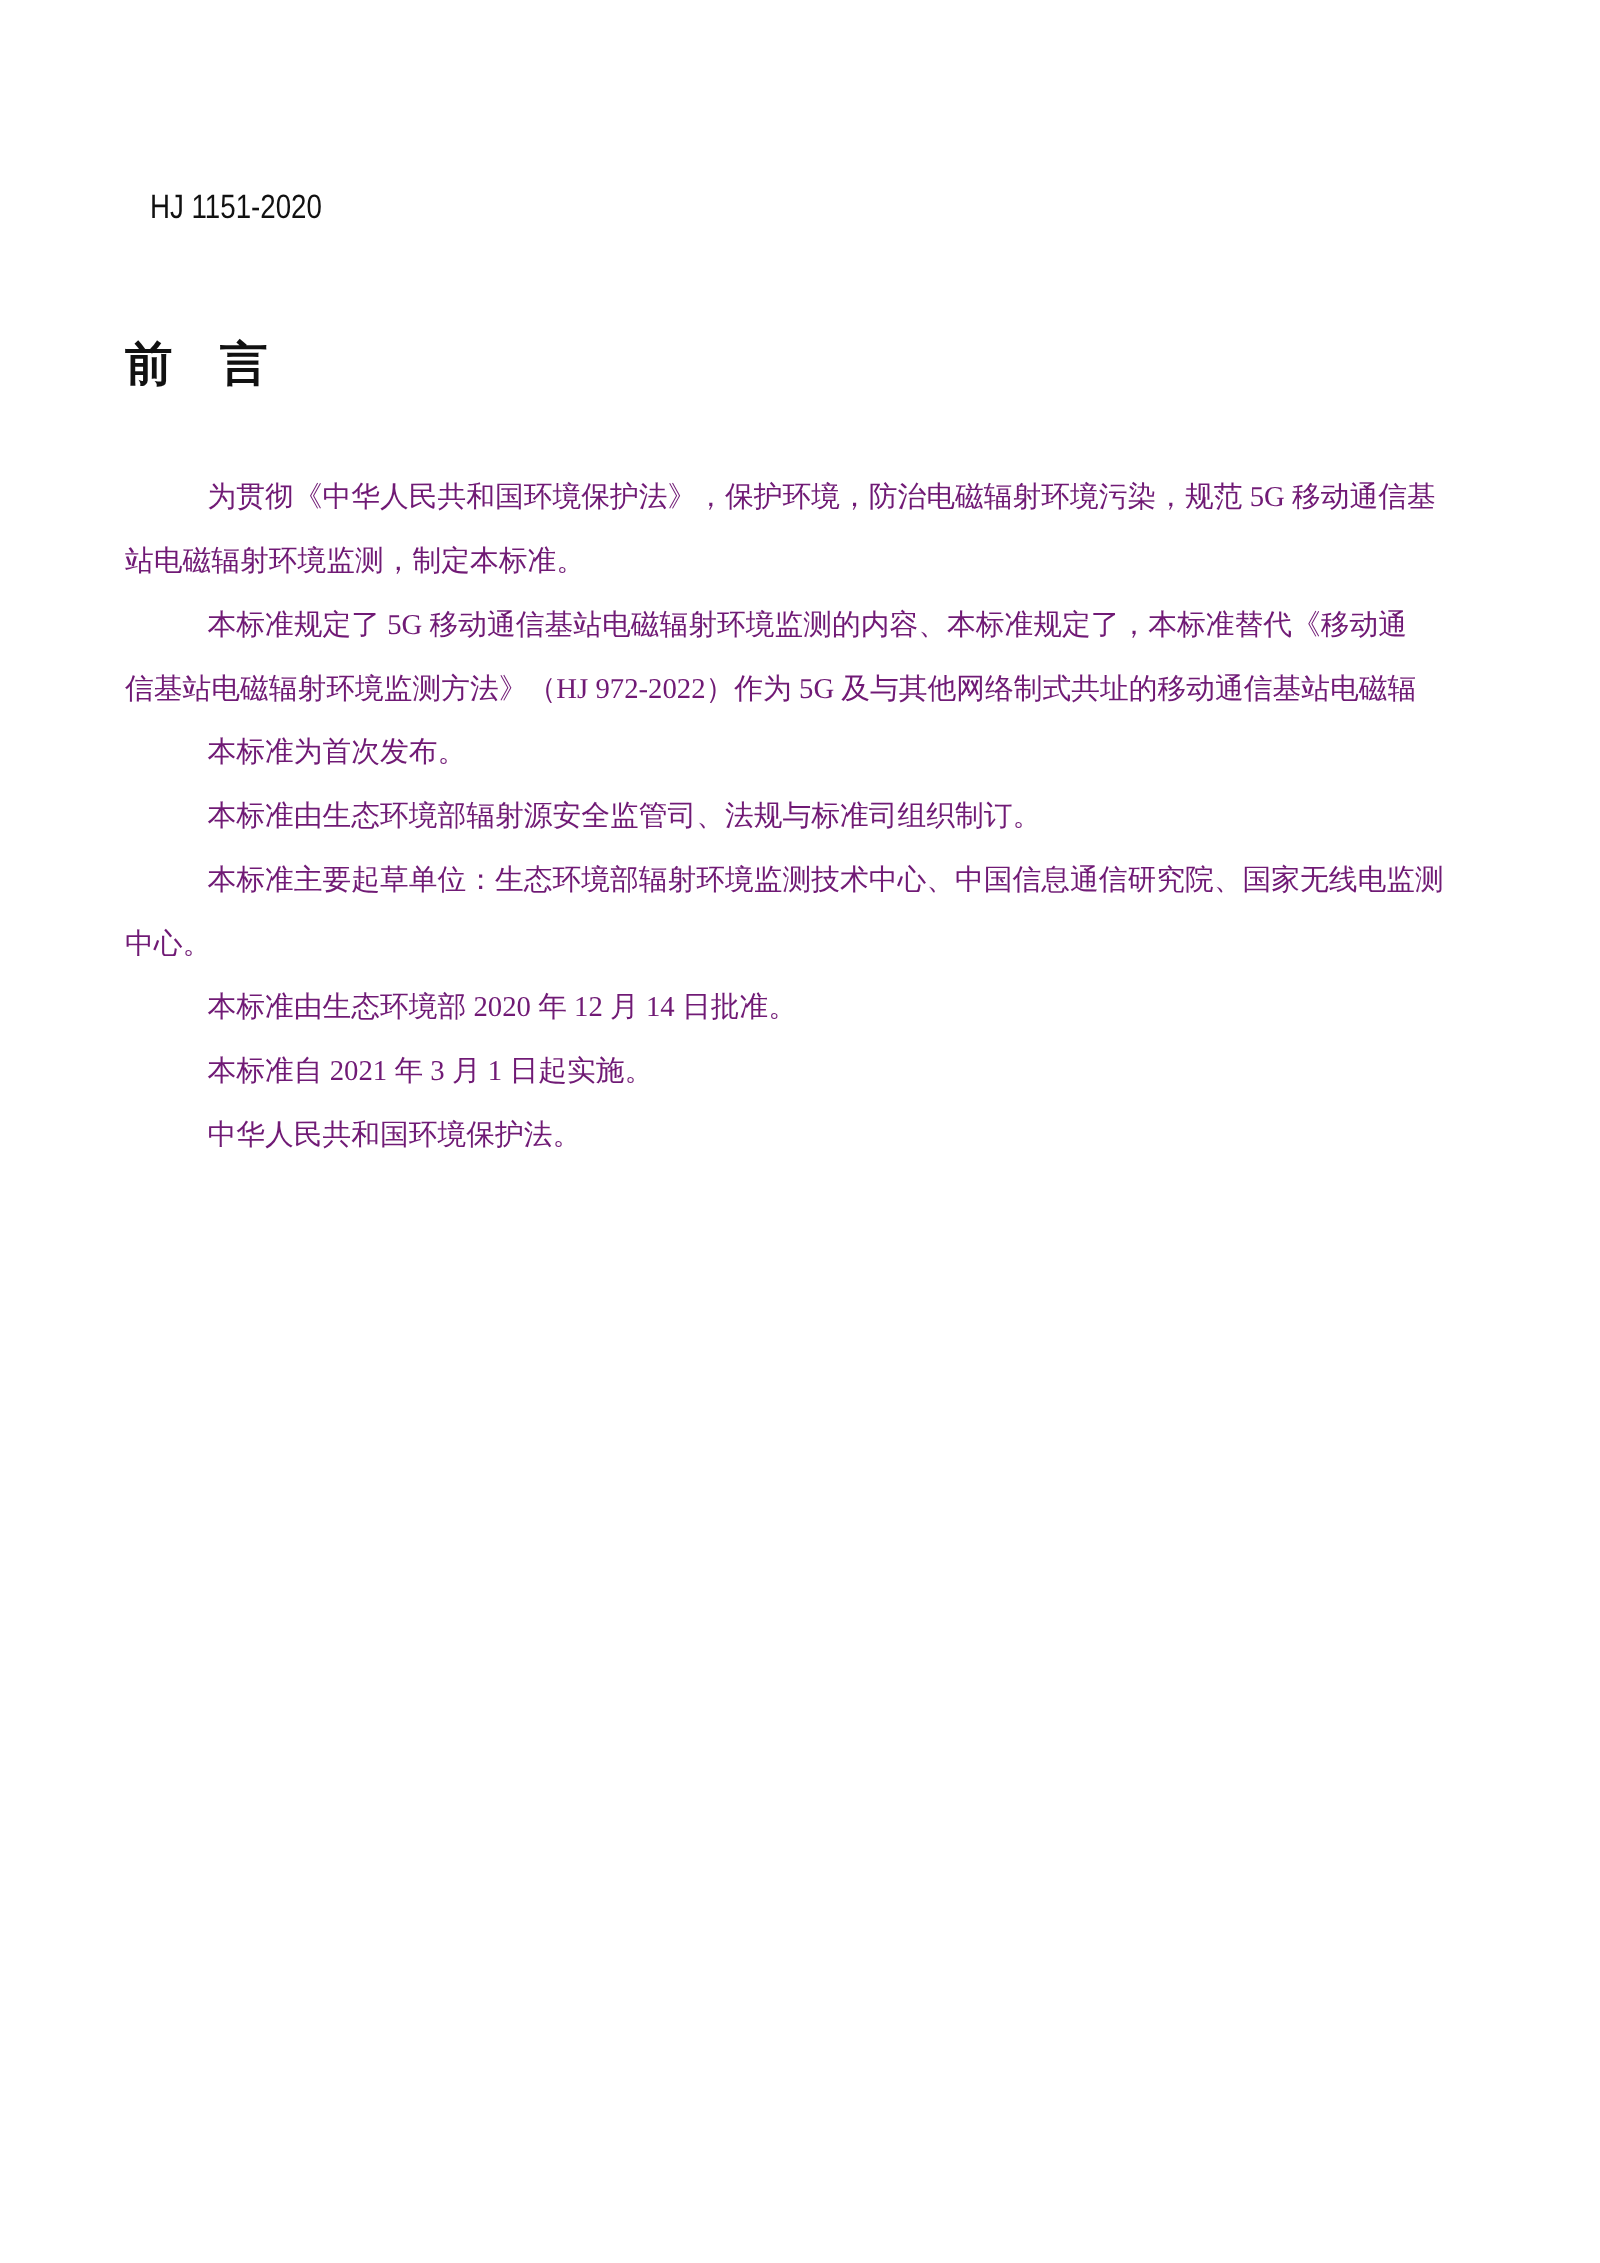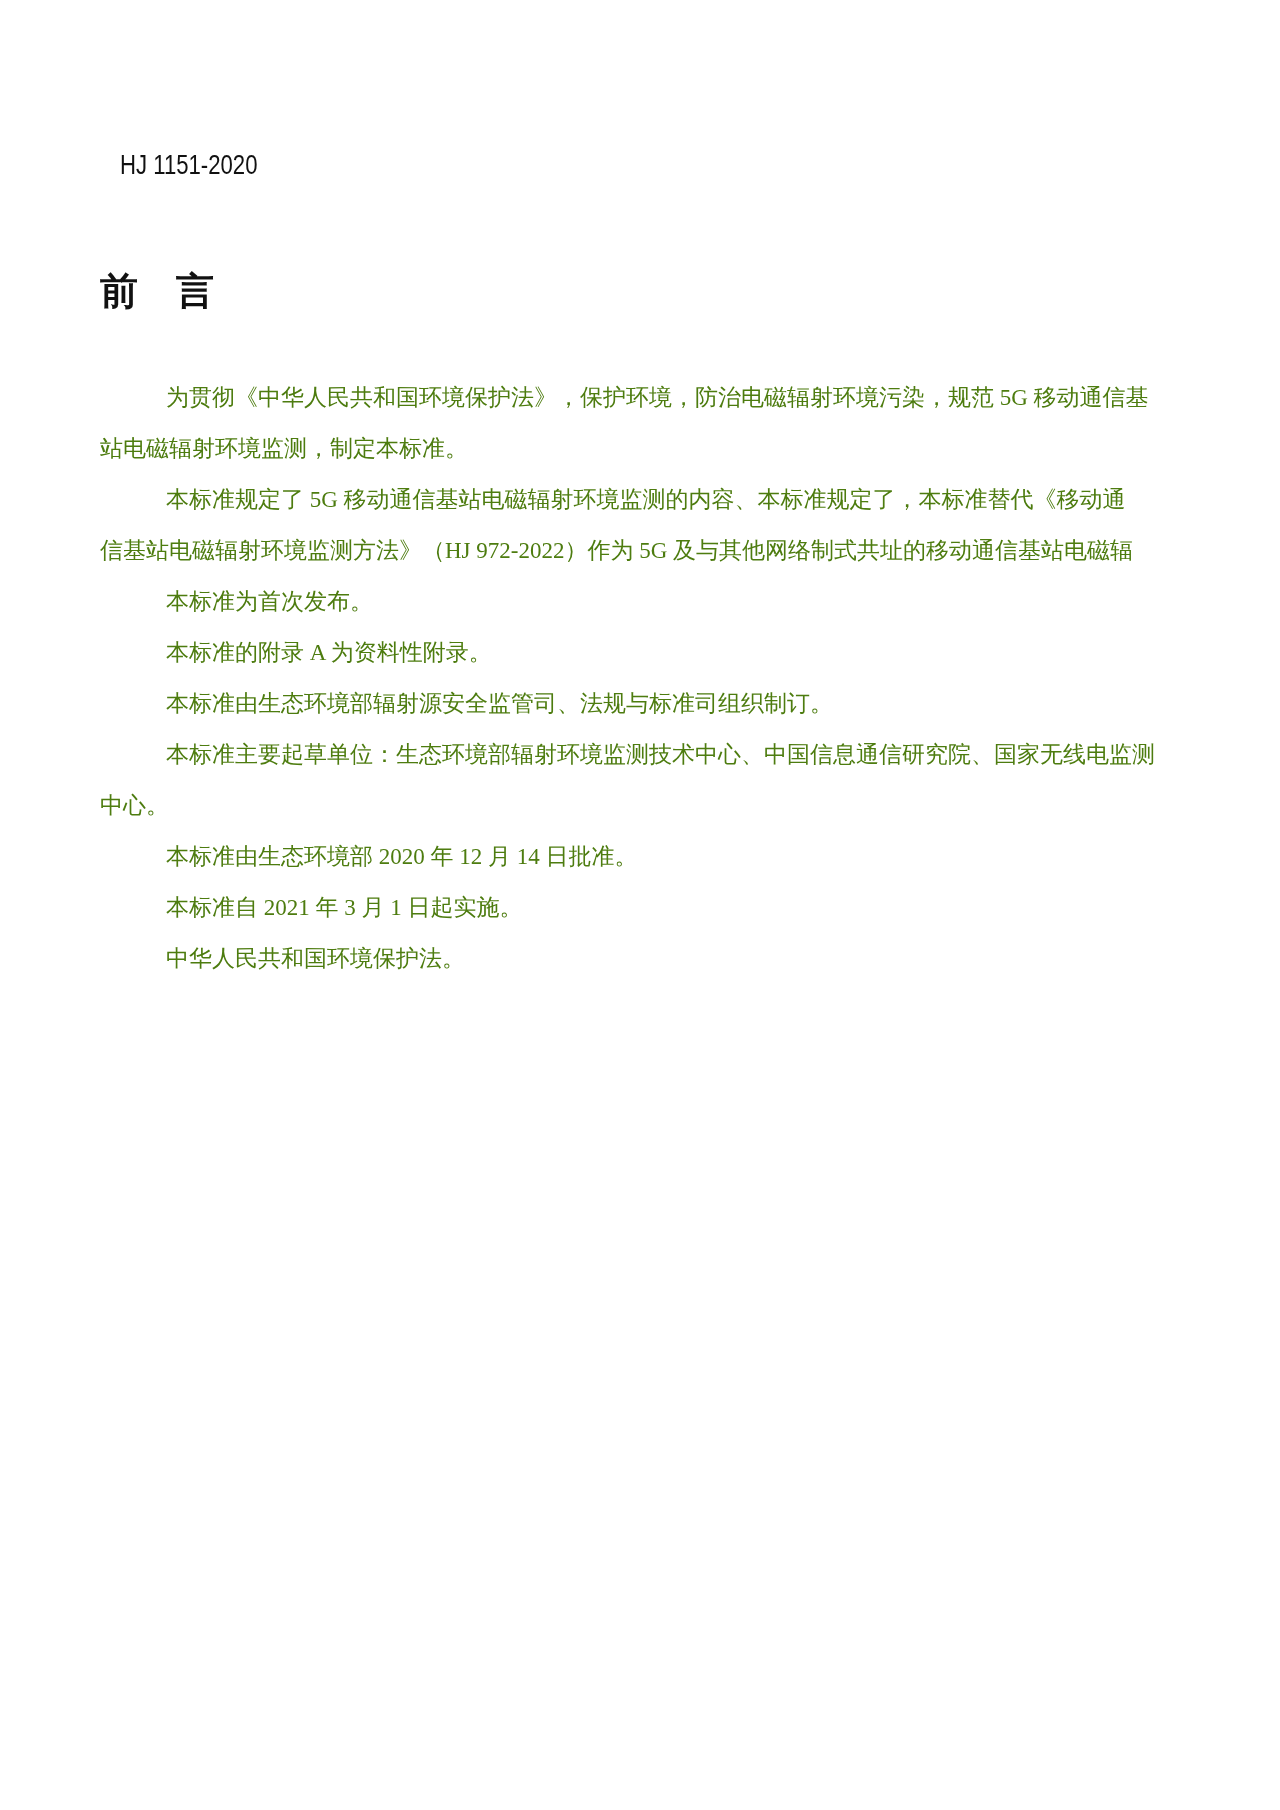--- a/index.html
+++ b/index.html
@@ -39,21 +39,21 @@
     color: #111111;
     white-space: nowrap;
   }
   .body-text {
     position: absolute;
     left: 100px;
     top: 372px;
     width: 1052px;
     font-size: 23px;
     line-height: 51px;
-    color: #4d7c0f;
+    color: #701a75;
   }
   .line {
     height: 51px;
     white-space: nowrap;
   }
   .line.indent {
     padding-left: 66px;
   }
   .page-number {
     position: absolute;
@@ -94,21 +94,20 @@
   <div class="doc-header">HJ 1151-2020</div>
 
   <div class="doc-title">前　言</div>
 
   <div class="body-text">
     <div class="line indent">为贯彻《中华人民共和国环境保护法》，保护环境，防治电磁辐射环境污染，规范 5G 移动通信基</div>
     <div class="line">站电磁辐射环境监测，制定本标准。</div>
     <div class="line indent">本标准规定了 5G 移动通信基站电磁辐射环境监测的内容、本标准规定了，本标准替代《移动通</div>
     <div class="line">信基站电磁辐射环境监测方法》（HJ 972-2022）作为 5G 及与其他网络制式共址的移动通信基站电磁辐</div>
     <div class="line indent">本标准为首次发布。</div>
-    <div class="line indent">本标准的附录 A 为资料性附录。</div>
     <div class="line indent">本标准由生态环境部辐射源安全监管司、法规与标准司组织制订。</div>
     <div class="line indent">本标准主要起草单位：生态环境部辐射环境监测技术中心、中国信息通信研究院、国家无线电监测</div>
     <div class="line">中心。</div>
     <div class="line indent">本标准由生态环境部 2020 年 12 月 14 日批准。</div>
     <div class="line indent">本标准自 2021 年 3 月 1 日起实施。</div>
     <div class="line indent">中华人民共和国环境保护法。</div>
   </div>
 
   <div class="page-number">ii</div>
 

